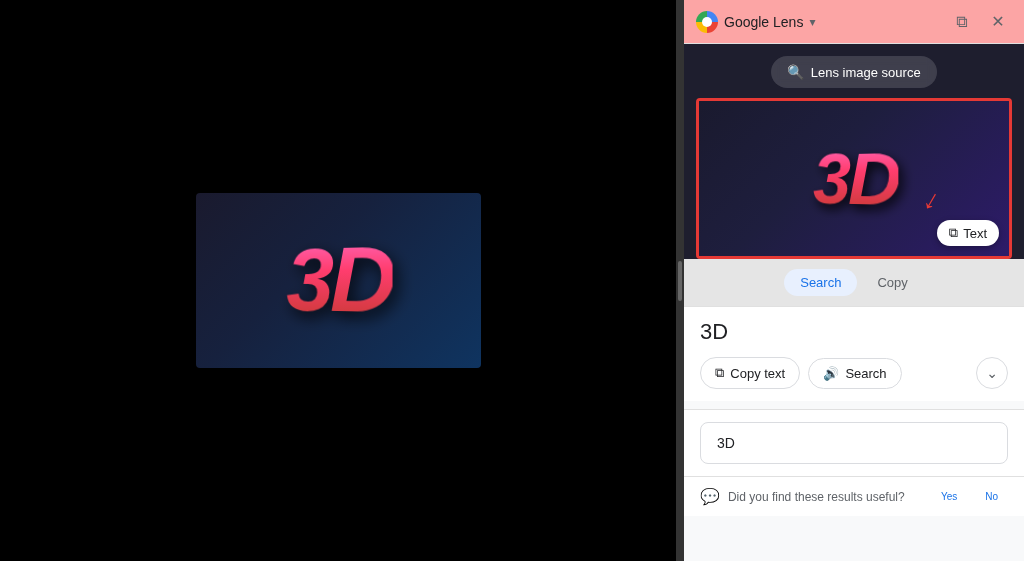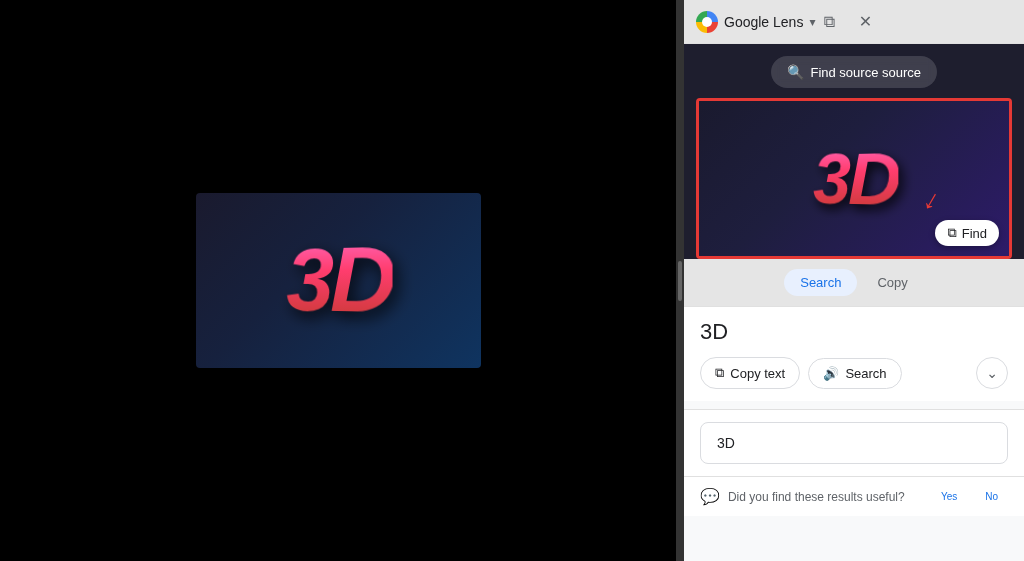--- a/index.html
+++ b/index.html
@@ -72,22 +72,23 @@
       background: #fff;
       display: flex;
       flex-direction: column;
       height: 100%;
     }
 
     
     .lens-header {
       display: flex;
       align-items: center;
+      justify-content: space-between;
       padding: 0 12px;
-      background: #e5e5e5;
+      background: #fca5a5;
       border-bottom: 1px solid #e0e0e0;
       min-height: 44px;
     }
 
     .lens-title-group {
       display: flex;
       align-items: center;
       gap: 6px;
     }
 
@@ -405,33 +406,33 @@
       <button class="header-icon-btn">✕</button>
     </div>
   </div>
 
   <div class="lens-content">
 
     <div class="image-section">
 
       <button class="find-source-btn">
         <span class="find-source-icon">🔍</span>
-        <span>Find source source</span>
+        <span>Lens image source</span>
       </button>
 
       <div class="image-preview-container">
         <div class="image-preview">
           <span class="preview-3d-text">3D</span>
 
           <div class="red-arrow">↓</div>
         </div>
 
         <button class="copy-overlay-btn">
           <span>⧉</span>
-          <span>Find</span>
+          <span>Text</span>
         </button>
       </div>
     </div>
 
     <div class="tab-bar">
       <button class="tab-btn active">
         <span>Search</span>
       </button>
       <button class="tab-btn">
         <span>Copy</span>

